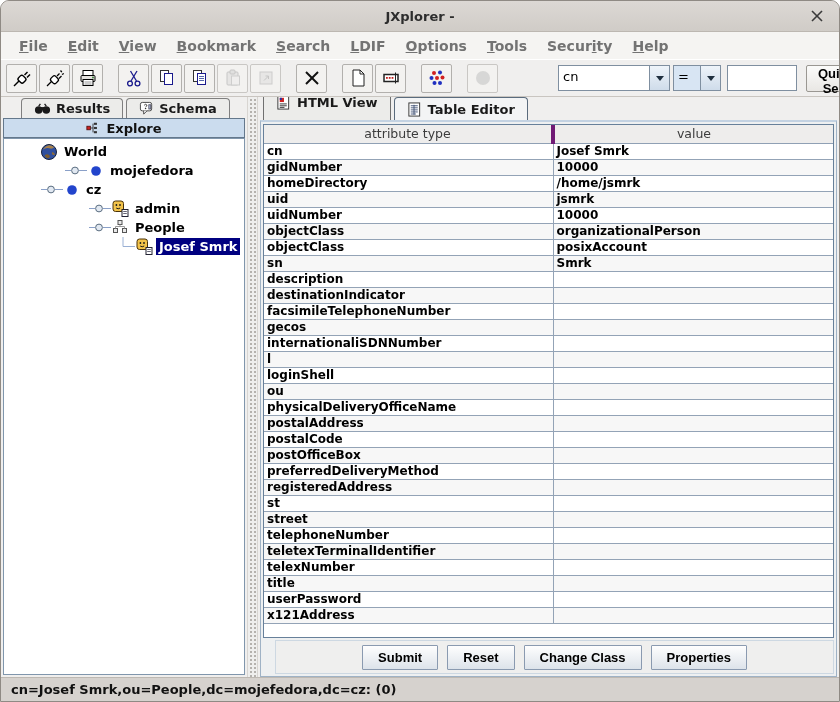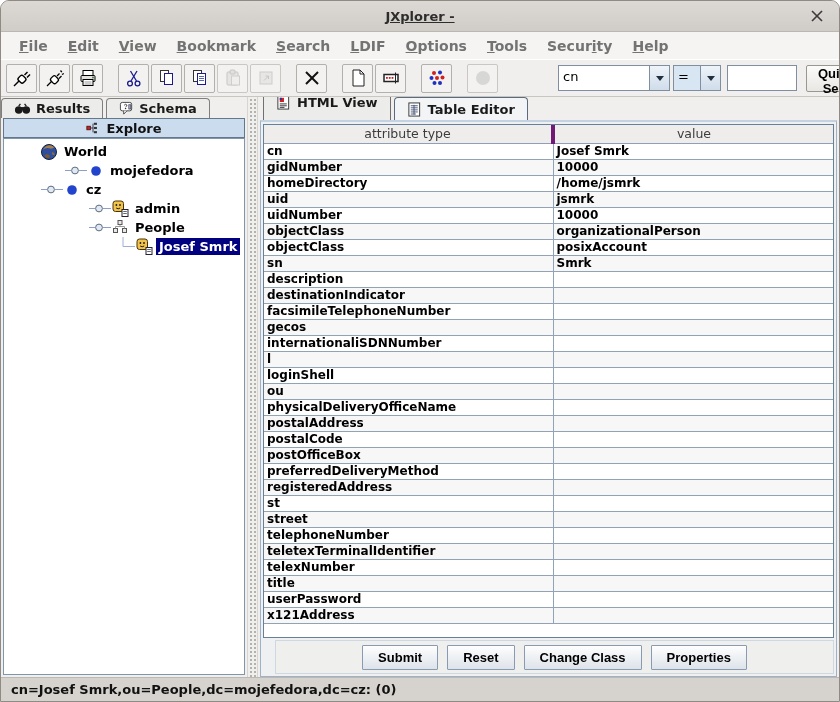--- a/index.html
+++ b/index.html
@@ -3,21 +3,21 @@
 <meta charset="utf-8">
 <style>
   * { margin:0; padding:0; box-sizing:border-box; }
   body { background:#ffffff; font-family:"DejaVu Sans","Liberation Sans",sans-serif; }
   .window { width:840px; height:702px; background:#d6d2ce; border:1px solid #8f8a84;
             border-radius:9px 9px 0 0; overflow:hidden; display:flex; flex-direction:column; }
 
   
   .titlebar { height:30px; flex:0 0 30px; background:linear-gradient(#dcd8d4,#d0ccc7);
               display:flex; align-items:center; justify-content:center; position:relative;
-              font-size:13px; font-weight:bold; color:#2d2d2d;text-decoration:underline; }
+              font-size:13px; font-weight:bold; color:#2d2d2d; }
   .close-btn { position:absolute; right:14px; top:7px; width:16px; height:16px;
                display:flex; align-items:center; justify-content:center; cursor:default; }
 
   
   .menubar { height:28px; flex:0 0 28px; background:#f5f4f2; border-top:1px solid #bcb7b1;
              display:flex; align-items:center; padding-left:8px; }
   .menu-item { font-size:14px; font-weight:bold; color:#737373; padding:3px 10px; }
   .menu-item u { text-decoration:underline; }
 
   
@@ -40,21 +40,21 @@
   .value-input { width:70px; height:26px; background:#fff; border:1px solid #7f8fa0; margin-left:6px;
                  font-size:13px; padding:0 4px; font-family:inherit; }
   .quick-btn { height:27px; margin-left:9px; padding:0 11px; font-size:13px; font-weight:bold;
                background:linear-gradient(#fbfbfa,#e9e7e4); border:1px solid #9a9792; border-radius:2px; }
 
   
   .main { flex:1; display:flex; background:#eceae8; overflow:hidden; }
 
   
   .left-panel { width:246px; flex:0 0 246px; display:flex; flex-direction:column; background:#f0efee; overflow:hidden; }
-  .left-tabs { height:21px; flex:0 0 21px; display:flex; align-items:flex-end; padding-left:0; gap:3px; }
+  .left-tabs { height:21px; flex:0 0 21px; display:flex; align-items:flex-end; padding-left:20px; gap:3px; }
   .ltab { height:20px; background:#ececea; border:1px solid #7f7f7f; border-bottom:none;
           border-radius:4px 4px 0 0; display:flex; align-items:center; gap:5px; padding:0 12px;
           font-size:13px; font-weight:bold; color:#1a1a1a; }
   .explore-bar { height:20px; flex:0 0 20px; margin:0 2px; background:#cbdcee; border:1px solid #64788c;
                  display:flex; align-items:center; justify-content:center; gap:6px;
                  font-size:13px; font-weight:bold; color:#111; }
   .tree-wrap { flex:1; margin:0 2px 2px 2px; background:#ffffff; border:1px solid #8096ac;
                overflow:hidden; padding-top:3px;padding-left:32px; }
   .tree-row { height:19px; display:flex; align-items:center; font-size:13px; font-weight:bold; color:#000; }
   .tree-label { padding:1px 3px; white-space:nowrap; }

